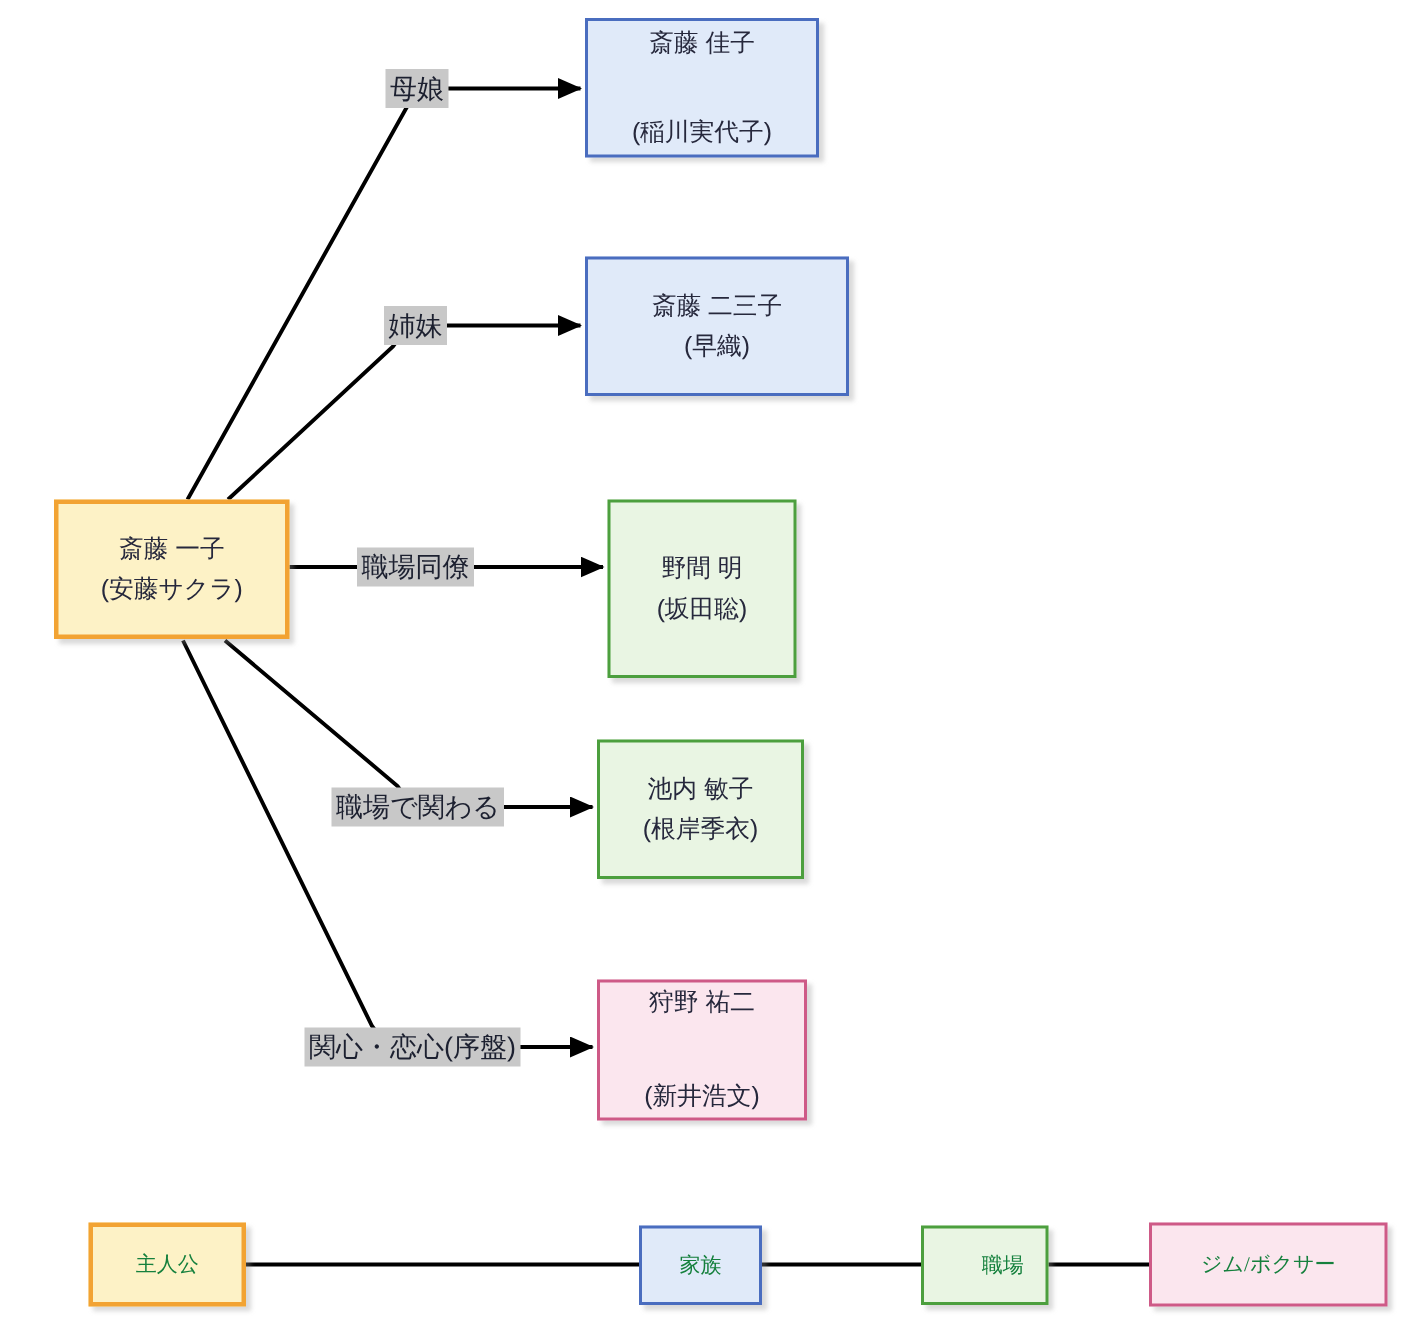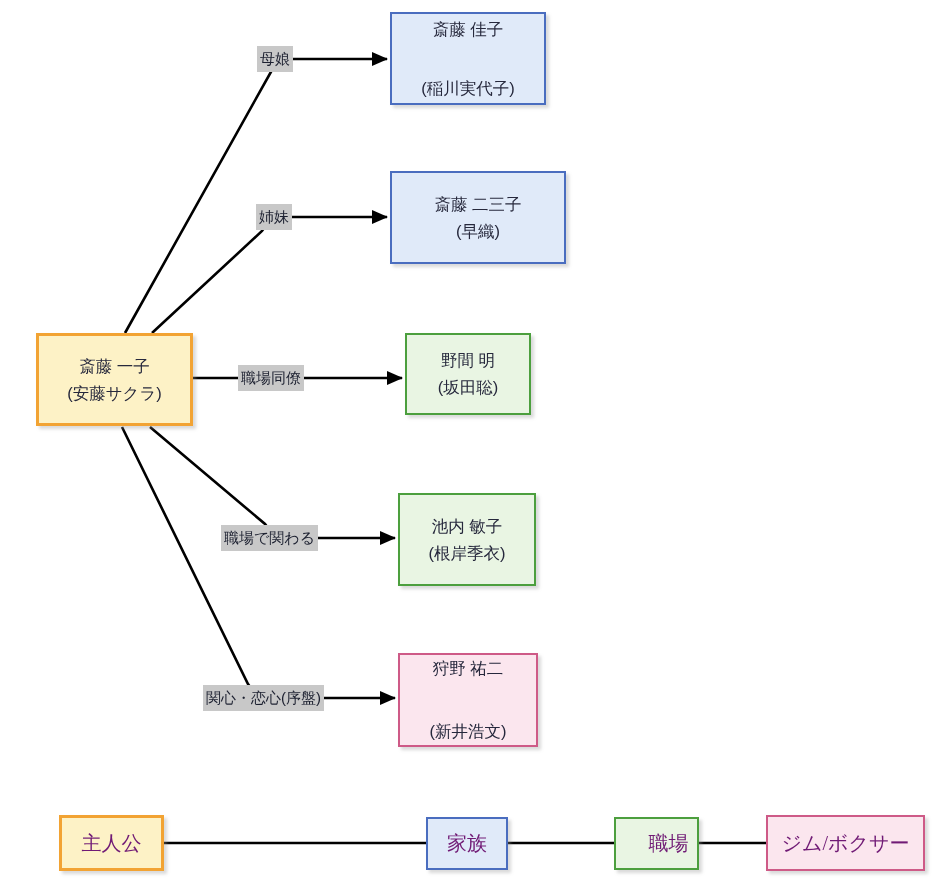--- a/index.html
+++ b/index.html
@@ -35,33 +35,33 @@
   }
   .cat-protagonist { background: #FDF2C6; border: 3px solid #F2A333; margin-left: 24px; }
   .cat-family      { background: #E0EAF9; border: 2px solid #4A6DBF; }
   .cat-workplace   { background: #E9F5E3; border: 2px solid #4C9F3E; }
   .cat-gym         { background: #FBE6EE; border: 2px solid #CE5A87; gap: 36px; }
   .edge-label {
     position: absolute;
     box-sizing: border-box;
     background: #C8C8C8;
     color: #1c2030;
-    font-size: 15px;
+    font-size: 18px;
     line-height: 22px;
     padding: 2px 3px;
     white-space: nowrap;
   }
   .legend-node {
     position: absolute;
     box-sizing: border-box;
     display: flex;
     align-items: center;
     justify-content: center;
-    font-size: 20px;
-    color: #701a75;
+    font-size: 14px;
+    color: #15803d;
     box-shadow: 3px 3px 3px rgba(150,150,150,0.35);
     font-family: Liberation Serif, serif;
   }
 </style>
 </head>
 <body>
 
 <div class="canvas">
 
   <svg class="edge-layer" width="950" height="888" viewBox="0 0 950 888">
@@ -88,21 +88,21 @@
   <div class="node cat-family" style="left:390px; top:12px; width:156px; height:93px;gap:32px;">
     <span>斎藤 佳子</span>
     <span>(稲川実代子)</span>
   </div>
 
   <div class="node cat-family" style="left:390px; top:171px; width:176px; height:93px;">
     <span>斎藤 二三子</span>
     <span>(早織)</span>
   </div>
 
-  <div class="node cat-workplace" style="left:405px; top:333px; width:126px; height:82px;">
+  <div class="node cat-workplace" style="left:405px; top:333px; width:126px; height:119px;">
     <span>野間 明</span>
     <span>(坂田聡)</span>
   </div>
 
   <div class="node cat-workplace" style="left:398px; top:493px; width:138px; height:93px;align-items:center;">
     <span>池内 敏子</span>
     <span>(根岸季衣)</span>
   </div>
 
   <div class="node cat-gym" style="left:398px; top:653px; width:140px; height:94px;">

